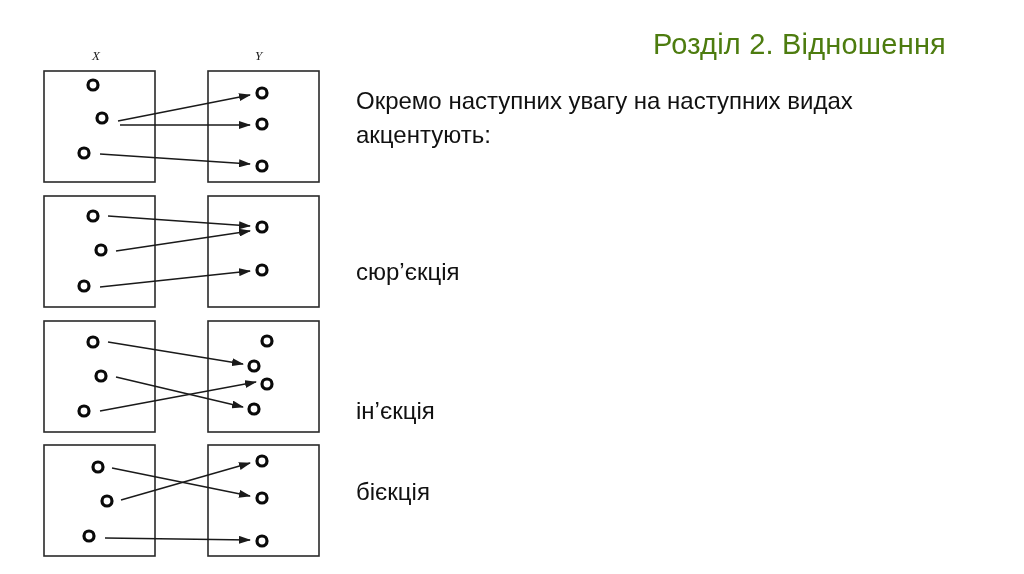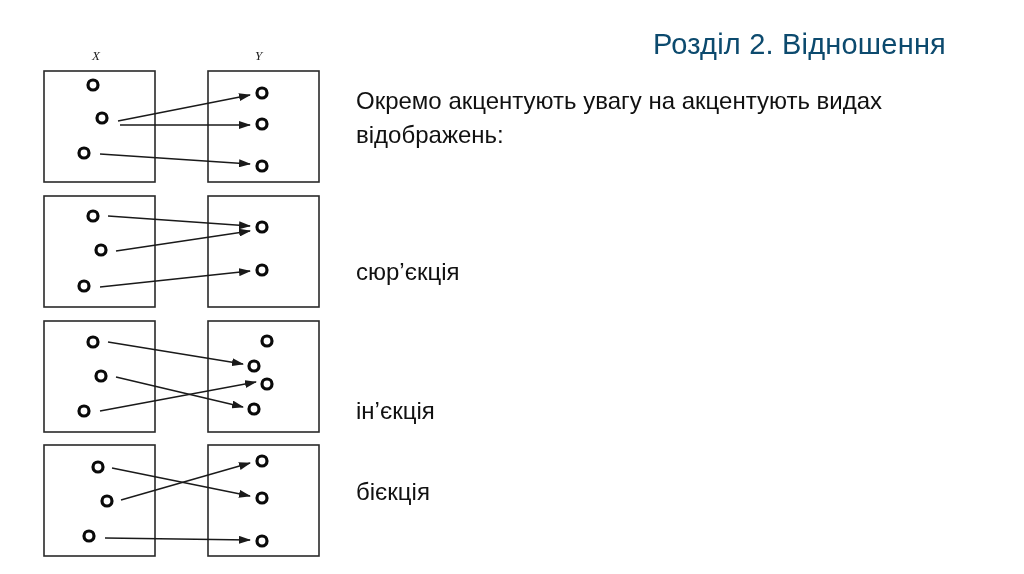--- a/index.html
+++ b/index.html
@@ -1,30 +1,30 @@
 <!DOCTYPE html>
 <html><head>
 <meta charset="utf-8">
 <style>
   html, body { margin: 0; padding: 0; background: #ffffff; }
   body { width: 1024px; height: 574px; position: relative; overflow: hidden; font-family: "Liberation Sans", "DejaVu Sans", sans-serif; color: #1a1a1a; }
-  .slide-title { position: absolute; top: 28px; right: 78px; font-size: 29px; font-weight: normal; color: #0c4a6e; white-space: nowrap; letter-spacing: 0.2px; }
+  .slide-title { position: absolute; top: 28px; right: 78px; font-size: 29px; font-weight: normal; color: #4d7c0f; white-space: nowrap; letter-spacing: 0.2px; }
   .intro { position: absolute; left: 356px; top: 84px; width: 620px; font-size: 24px; line-height: 34px; color: #111; }
   .term { position: absolute; left: 356px; font-size: 24px; color: #111; white-space: nowrap; margin-top: 18px; }
   #diagram { position: absolute; left: 0; top: 0; }
   .axis-label { font-family: "Liberation Serif", "DejaVu Serif", serif; font-style: italic; font-size: 13px; fill: #222; }
 </style>
 </head>
 <body>
 
 <div class="slide-title">Розділ 2. Відношення</div>
 
 <div class="intro">
-  <div>Окремо акцентують увагу на акцентують видах</div>
-  <div>відображень:</div>
+  <div>Окремо наступних увагу на наступних видах</div>
+  <div>акцентують:</div>
 </div>
 
 <div class="term" style="top:240px">сюр’єкція</div>
 <div class="term" style="top:379px">ін’єкція</div>
 <div class="term" style="top:460px">бієкція</div>
 
 <svg id="diagram" width="340" height="574" viewBox="0 0 340 574" xmlns="http://www.w3.org/2000/svg">
   <defs>
     <marker id="arrowhead" markerWidth="12" markerHeight="8" refX="11" refY="4" orient="auto" markerUnits="userSpaceOnUse">
       <path d="M0,0 L12,4 L0,8 Z" fill="#1a1a1a"></path>

